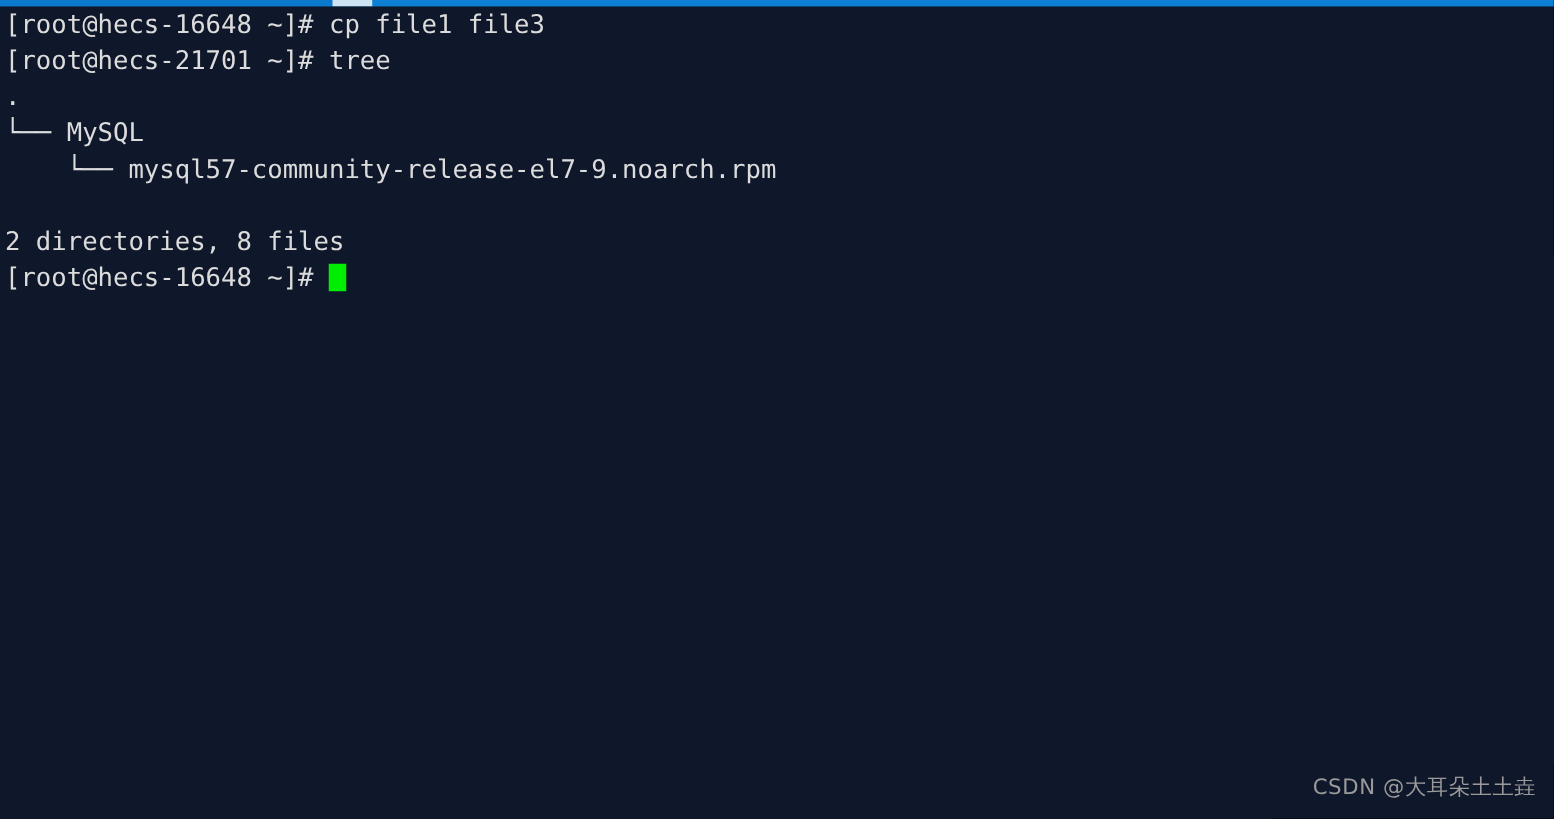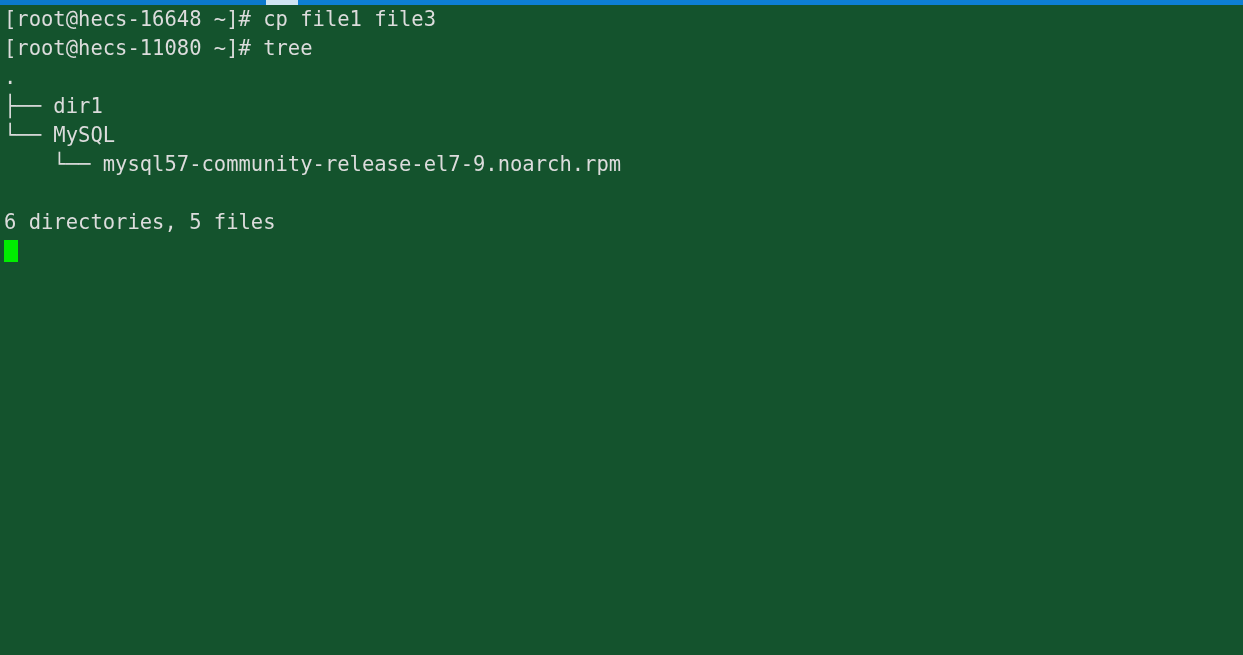--- a/index.html
+++ b/index.html
@@ -5,21 +5,21 @@
   html, body {
     margin: 0;
     padding: 0;
     background: #000000;
   }
 
   #screen {
     position: relative;
     width: 1243px;
     height: 655px;
-    background: #14532d;
+    background: #0f172a;
     overflow: hidden;
     font-family: "DejaVu Sans Mono", "Liberation Mono", monospace;
   }
 
   
   #topbar {
     position: absolute;
     left: 0;
     top: 0;
     width: 1243px;
@@ -95,36 +95,36 @@
   <div id="topbar">
     <div class="seg-dark" style="width:266px"></div>
     <div class="seg-light" style="width:32px"></div>
     <div class="seg-rest"></div>
   </div>
 
   <div id="terminal">
 
     <div class="line">[root@hecs-16648 ~]# cp file1 file3</div>
 
-    <div class="line">[root@hecs-11080 ~]# tree</div>
+    <div class="line">[root@hecs-21701 ~]# tree</div>
 
     <div class="line">.</div>
 
-    <div class="line">├── dir1</div>
 
 
 
 
 
     <div class="line">└── MySQL</div>
 
     <div class="line">    └── mysql57-community-release-el7-9.noarch.rpm</div>
 
     <div class="line blank"> </div>
 
-    <div class="line">6 directories, 5 files</div>
+    <div class="line">2 directories, 8 files</div>
 
-    <div class="line"><span class="cursor"></span></div>
+    <div class="line"><span>[root@hecs-16648 ~]# </span><span class="cursor"></span></div>
 
   </div>
 
+  <div id="watermark">CSDN @大耳朵土土垚</div>
 
 </div>
 
 </body></html>

